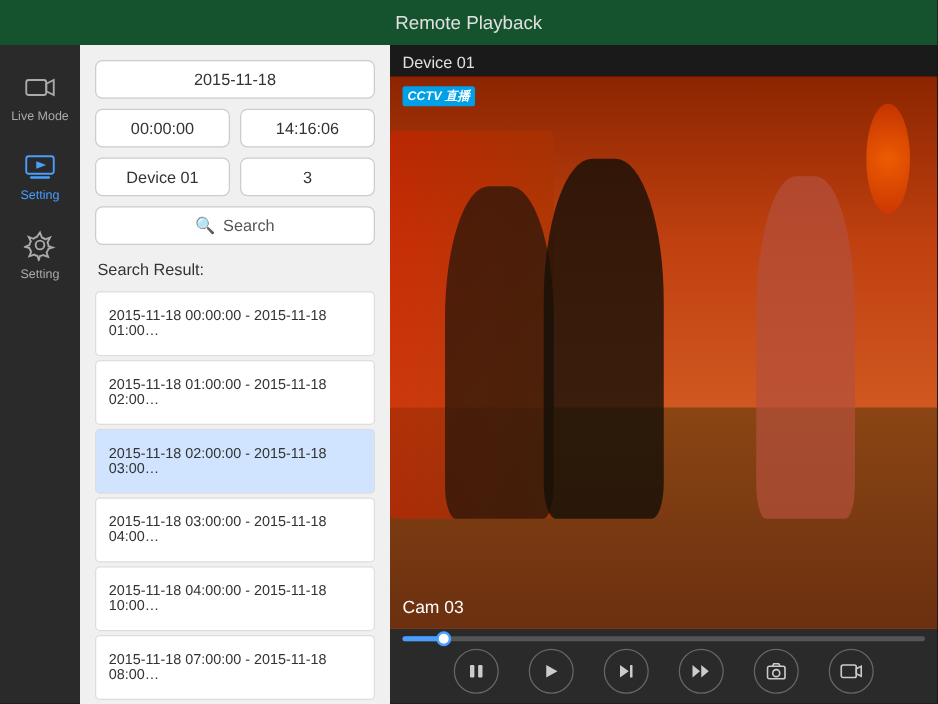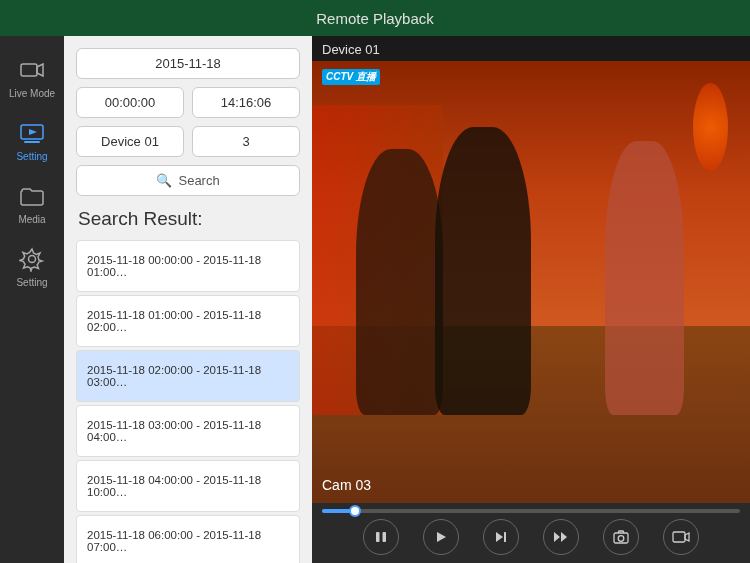--- a/index.html
+++ b/index.html
@@ -112,21 +112,21 @@
       color: #555;
       width: 100%;
       display: flex;
       align-items: center;
       justify-content: center;
       gap: 6px;
       cursor: pointer;
     }
 
     .search-result-label {
-      font-size: 19px;
+      font-size: 13px;
       color: #333;
       font-weight: 500;
       padding: 4px 2px 2px;
     }
 
     .result-list {
       display: flex;
       flex-direction: column;
       gap: 0;
     }
@@ -289,28 +289,20 @@
       <div class="sidebar-icon">
         <svg width="26" height="26" viewBox="0 0 26 26" fill="none">
           <rect x="2" y="5" width="22" height="14" rx="2" stroke="#4a9eff" stroke-width="1.5" fill="none"></rect>
           <polygon points="10,9 18,12 10,15" fill="#4a9eff"></polygon>
           <rect x="5" y="21" width="16" height="2" rx="1" fill="#4a9eff"></rect>
         </svg>
       </div>
       <span class="sidebar-label" style="color:#4a9eff">Setting</span>
     </div>
 
-    <div class="sidebar-item">
-      <div class="sidebar-icon">
-        <svg width="26" height="26" viewBox="0 0 26 26" fill="none">
-          <path d="M3 8 C3 7 4 6 5 6 L11 6 L13 8 L22 8 C23 8 24 9 24 10 L24 20 C24 21 23 22 22 22 L4 22 C3 22 2 21 2 20 L2 9 C2 8.5 2.5 8 3 8Z" stroke="#aaa" stroke-width="1.5" fill="none"></path>
-        </svg>
-      </div>
-      <span class="sidebar-label">Media</span>
-    </div>
 
     <div class="sidebar-item">
       <div class="sidebar-icon">
         <svg width="26" height="26" viewBox="0 0 26 26" fill="none">
           <circle cx="13" cy="13" r="3.5" stroke="#aaa" stroke-width="1.5" fill="none"></circle>
           <path d="M13 3 L14.5 7 C15.5 7.3 16.4 7.8 17.2 8.5 L21 7 L19 11 C19.5 11.9 19.8 12.9 19.8 14 L23 15 L19.8 16 C19.5 17.1 19 18.1 18.2 18.9 L19.5 22.5 L15.5 21 C14.7 21.4 13.9 21.7 13 21.8 L12 25 L11 21.8 C10.1 21.6 9.3 21.2 8.5 20.7 L4.5 22 L6 18.2 C5.3 17.4 4.8 16.5 4.5 15.5 L1 14.5 L4.5 13 C4.7 12 5.1 11 5.7 10.2 L4 6.5 L7.8 8 C8.6 7.3 9.5 6.8 10.5 6.5 Z" stroke="#aaa" stroke-width="1.5" fill="none"></path>
         </svg>
       </div>
       <span class="sidebar-label">Setting</span>
     </div>
@@ -338,21 +330,20 @@
 
     <div class="search-result-label">Search Result:</div>
 
     <div class="result-list">
 
     <div class="result-item">2015-11-18 00:00:00 - 2015-11-18 01:00…</div>
         <div class="result-item">2015-11-18 01:00:00 - 2015-11-18 02:00…</div>
         <div class="result-item selected">2015-11-18 02:00:00 - 2015-11-18 03:00…</div>
         <div class="result-item">2015-11-18 03:00:00 - 2015-11-18 04:00…</div>
         <div class="result-item">2015-11-18 04:00:00 - 2015-11-18 10:00…</div>
-        <div class="result-item">2015-11-18 06:00:00 - 2015-11-18 07:00…</div>
         <div class="result-item">2015-11-18 07:00:00 - 2015-11-18 08:00…</div>
       </div>
 
   </div>
 
   <div class="right-panel">
 
     <div class="device-label">Device 01</div>
 
     <div class="video-container">

